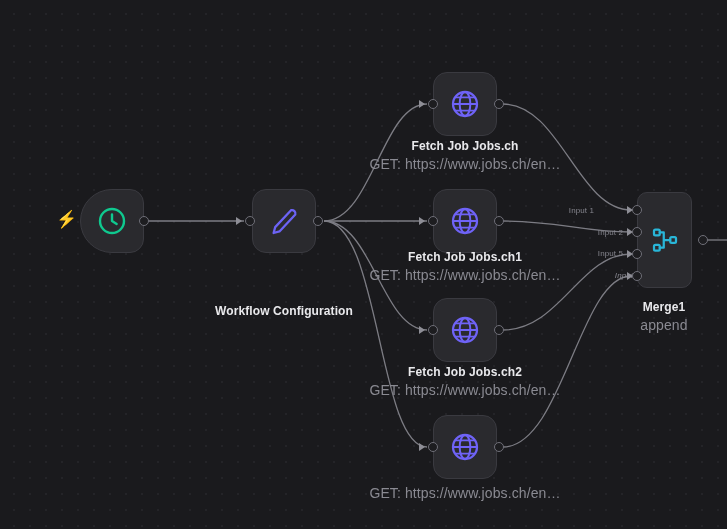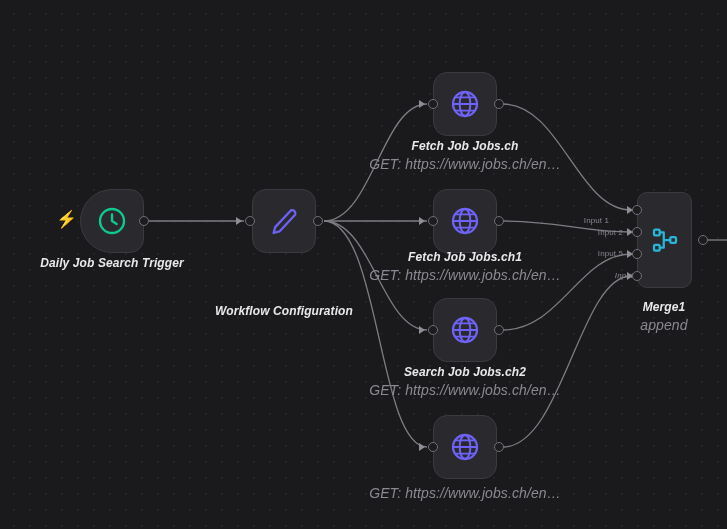--- a/index.html
+++ b/index.html
@@ -49,21 +49,20 @@
   .node.merge {
     width: 55px;
     height: 96px;
     border-radius: 10px;
   }
   .node-label {
     position: absolute;
     text-align: center;
     z-index: 4;
     pointer-events: none;
-    font-style: italic;
   }
   .node-title {
     color: #e9e9ec;
     font-size: 12px;
     font-weight: bold;
     white-space: nowrap;
     letter-spacing: 0.1px;
   }
   .node-sub {
     color: #8a8a92;
@@ -134,23 +133,20 @@
 
   <div class="bolt" style="left:56px; top:211px;">⚡</div>
 
   <div class="node trigger" style="left:80px; top:189px;">
     <svg class="icon" width="32" height="32" viewBox="0 0 24 24">
       <circle cx="12" cy="12" r="9" fill="none" stroke="#0fc98f" stroke-width="1.8"></circle>
       <path d="M12 7 L12 12 L15.5 14.2" fill="none" stroke="#0fc98f" stroke-width="1.8" stroke-linecap="round" stroke-linejoin="round"></path>
     </svg>
   </div>
   <div class="port" style="left:139px; top:216px;"></div>
-  <div class="node-label" style="left:0px; top:256px; width:224px;">
-    <div class="node-title">Daily Job Search Trigger</div>
-  </div>
 
   <div class="port-arrow" style="left:236px; top:216.5px;"></div>
   <div class="port" style="left:245px; top:216px;"></div>
 
   <div class="node config" style="left:252px; top:189px;">
     <svg class="icon" width="32" height="32" viewBox="0 0 24 24">
       <path d="M17.3 3.9 a2.6 2.6 0 0 1 3.2 3.2 L8.6 19.8 l-4.4 1.2 1.2-4.4 Z" fill="none" stroke="#6c63f5" stroke-width="1.7" stroke-linejoin="round" stroke-linecap="round"></path>
     </svg>
   </div>
   <div class="port" style="left:313px; top:216px;"></div>
@@ -192,39 +188,39 @@
   <div class="port" style="left:428px; top:325px;"></div>
   <div class="node http" style="left:433px; top:298px;">
     <svg class="icon" width="32" height="32" viewBox="0 0 24 24">
       <circle cx="12" cy="12" r="9" fill="none" stroke="#6f63f7" stroke-width="1.7"></circle>
       <ellipse cx="12" cy="12" rx="4" ry="9" fill="none" stroke="#6f63f7" stroke-width="1.5"></ellipse>
       <path d="M3 12 H21 M4.6 7 H19.4 M4.6 17 H19.4" fill="none" stroke="#6f63f7" stroke-width="1.4"></path>
     </svg>
   </div>
   <div class="port" style="left:494px; top:325px;"></div>
   <div class="node-label" style="left:353px; top:365px; width:224px;">
-    <div class="node-title">Search Job Jobs.ch2</div>
+    <div class="node-title">Fetch Job Jobs.ch2</div>
     <div class="node-sub">GET: https://www.jobs.ch/en…</div>
   </div>
 
   <div class="port-arrow" style="left:419px; top:442.5px;"></div>
   <div class="port" style="left:428px; top:442px;"></div>
   <div class="node http" style="left:433px; top:415px;">
     <svg class="icon" width="32" height="32" viewBox="0 0 24 24">
       <circle cx="12" cy="12" r="9" fill="none" stroke="#6f63f7" stroke-width="1.7"></circle>
       <ellipse cx="12" cy="12" rx="4" ry="9" fill="none" stroke="#6f63f7" stroke-width="1.5"></ellipse>
       <path d="M3 12 H21 M4.6 7 H19.4 M4.6 17 H19.4" fill="none" stroke="#6f63f7" stroke-width="1.4"></path>
     </svg>
   </div>
   <div class="port" style="left:494px; top:442px;"></div>
   <div class="node-label" style="left:353px; top:482px; width:224px;">
     <div class="node-sub">GET: https://www.jobs.ch/en…</div>
   </div>
 
-  <div class="input-name" style="left:547px; top:206px; width:62px;margin-top:10px;">Input 1</div>
+  <div class="input-name" style="left:532px; top:206px; width:62px;">Input 1</div>
   <div class="port-arrow" style="left:627px; top:205.5px;"></div>
   <div class="port" style="left:632px; top:205px;"></div>
 
   <div class="input-name" style="left:561px; top:228px; width:62px;">Input 2</div>
   <div class="port-arrow" style="left:627px; top:227.5px;"></div>
   <div class="port" style="left:632px; top:227px;"></div>
 
   <div class="input-name" style="left:561px; top:249px; width:62px;">Input 5</div>
   <div class="port-arrow" style="left:627px; top:249.5px;"></div>
   <div class="port" style="left:632px; top:249px;"></div>

